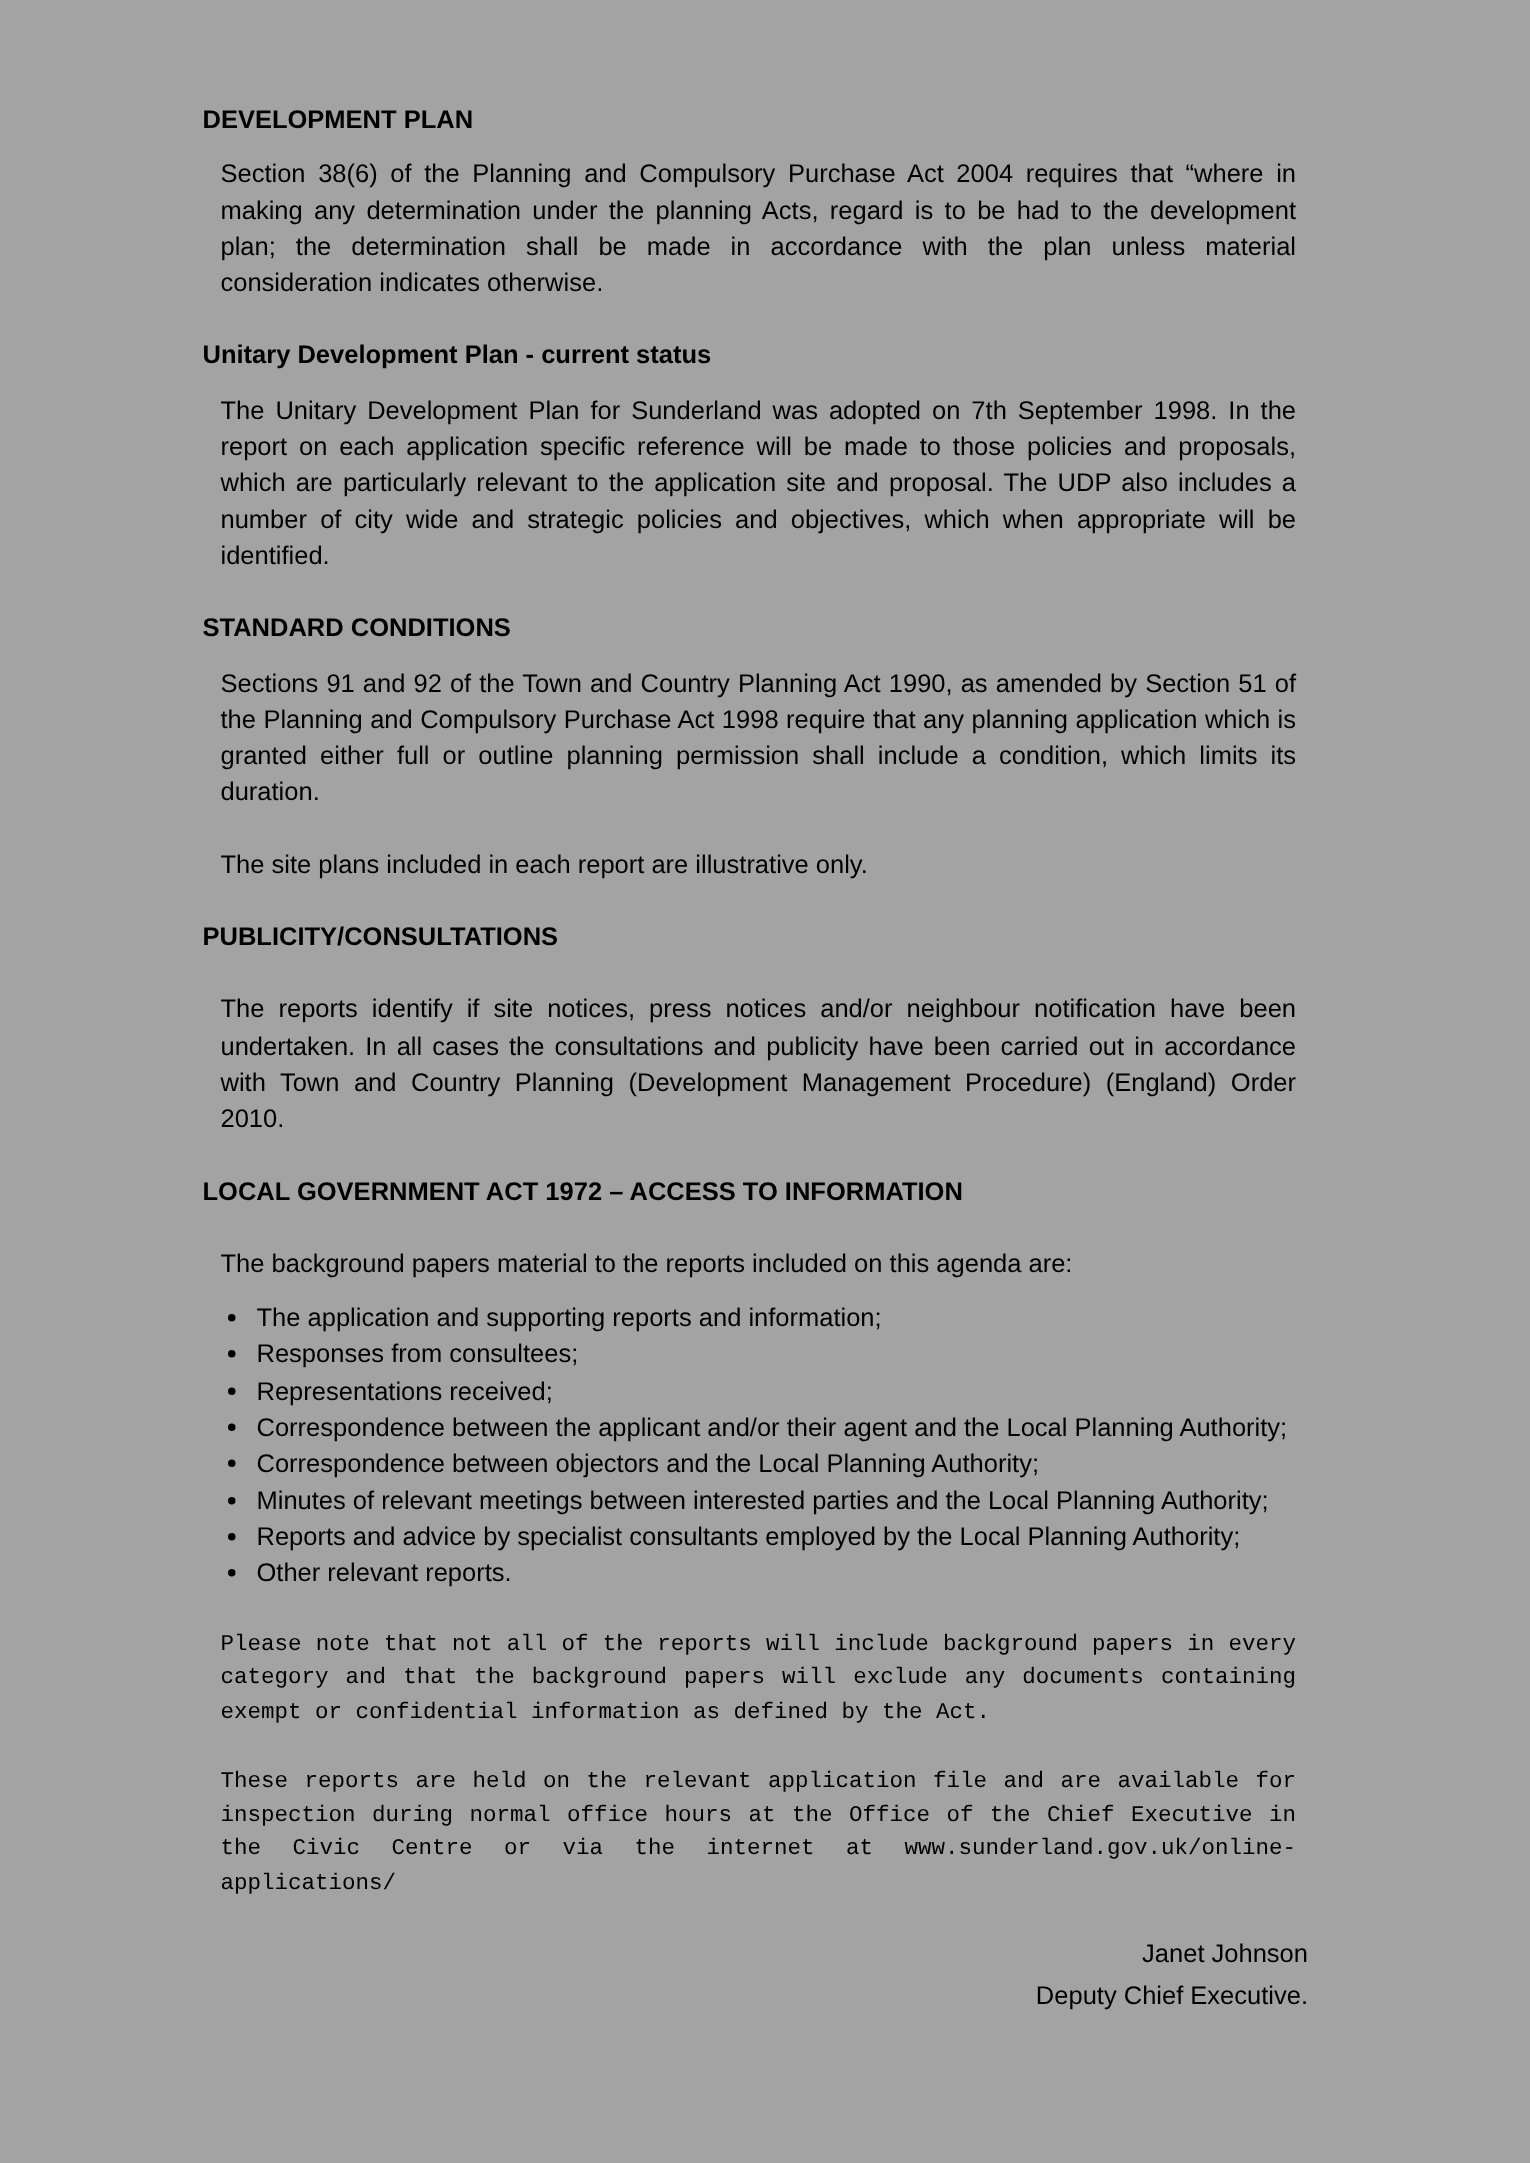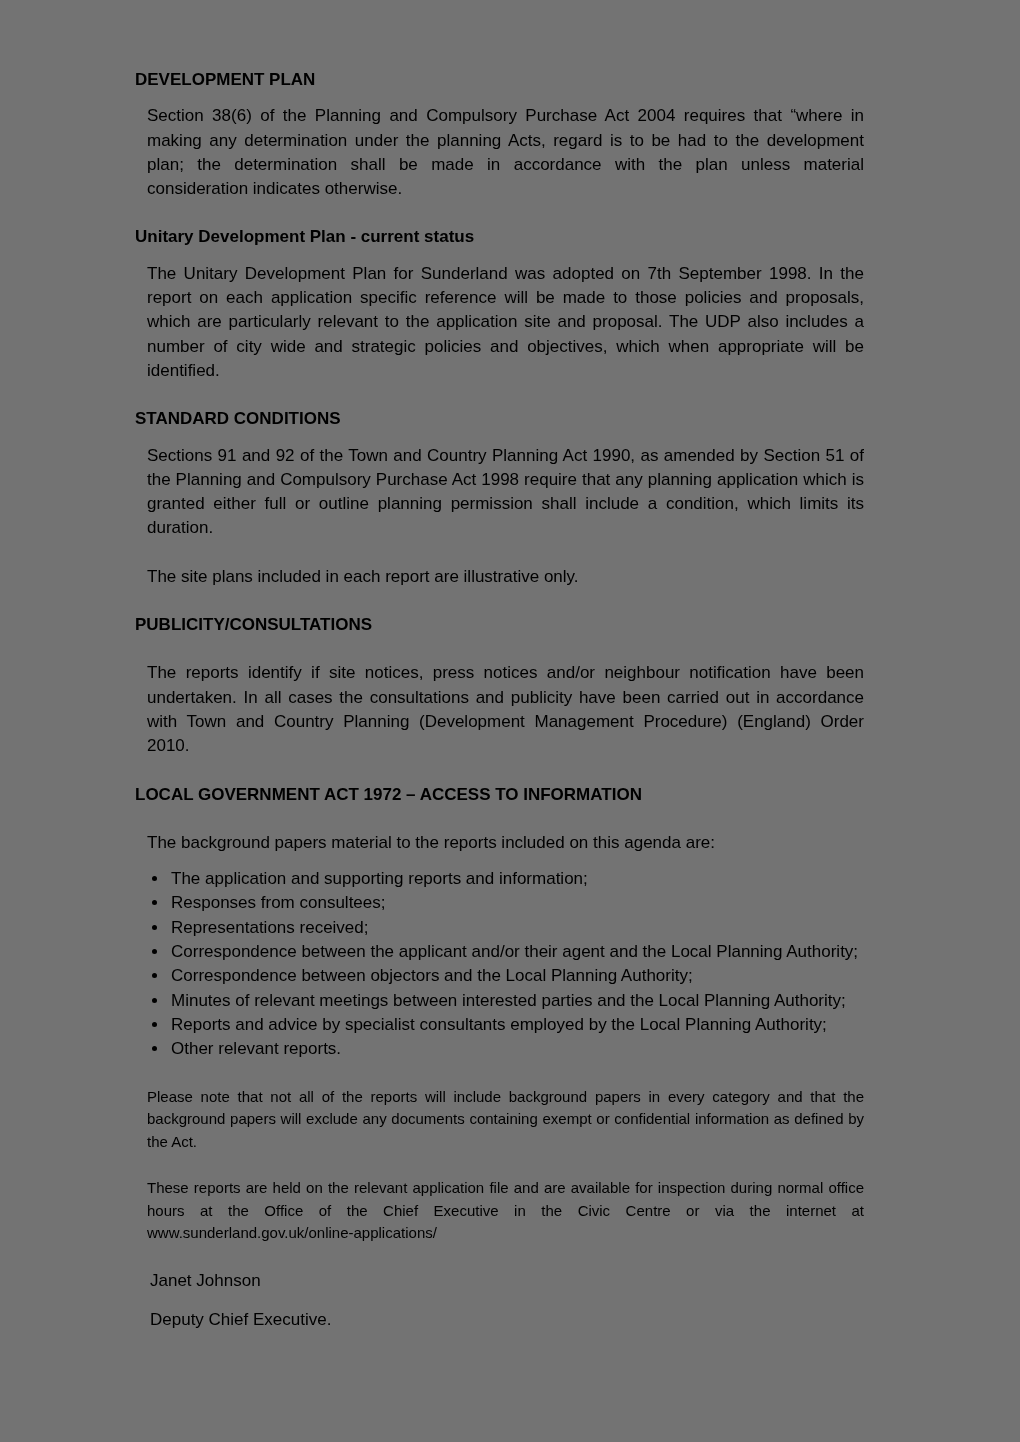--- a/index.html
+++ b/index.html
@@ -4,21 +4,21 @@
 <style>
   html, body {
     margin: 0;
     padding: 0;
     background: #ffffff;
   }
   .page {
     position: relative;
     width: 1020px;
     height: 1442px;
-    background: #737373;
+    background: #a3a3a3;
     box-sizing: border-box;
     padding: 68px 144px 40px 135px;
     font-family: "Liberation Sans", sans-serif;
     font-size: 17px;
     line-height: 1.43;
     color: #000000;
     overflow: hidden;
   }
   .section {
     margin-bottom: 24px;
@@ -41,24 +41,25 @@
     list-style: disc;
     text-align: justify;
   }
   .bullets li {
     margin: 0;
     padding-left: 2px;
   }
   .small {
     font-size: 15px;
     line-height: 1.5;
+    font-family: Liberation Mono, monospace;
   }
   .sig-line {
-    margin: 15px;
-    text-align: left;
+    margin: 4px;
+    text-align: right;
   }
 </style>
 </head>
 <body>
 
 <div class="page">
 
   <div class="section">
     <div class="heading">DEVELOPMENT PLAN</div>
     <p class="para">Section 38(6) of the Planning and Compulsory Purchase Act 2004 requires that “where in making any determination under the planning Acts, regard is to be had to the development plan; the determination shall be made in accordance with the plan unless material consideration indicates otherwise.</p>

